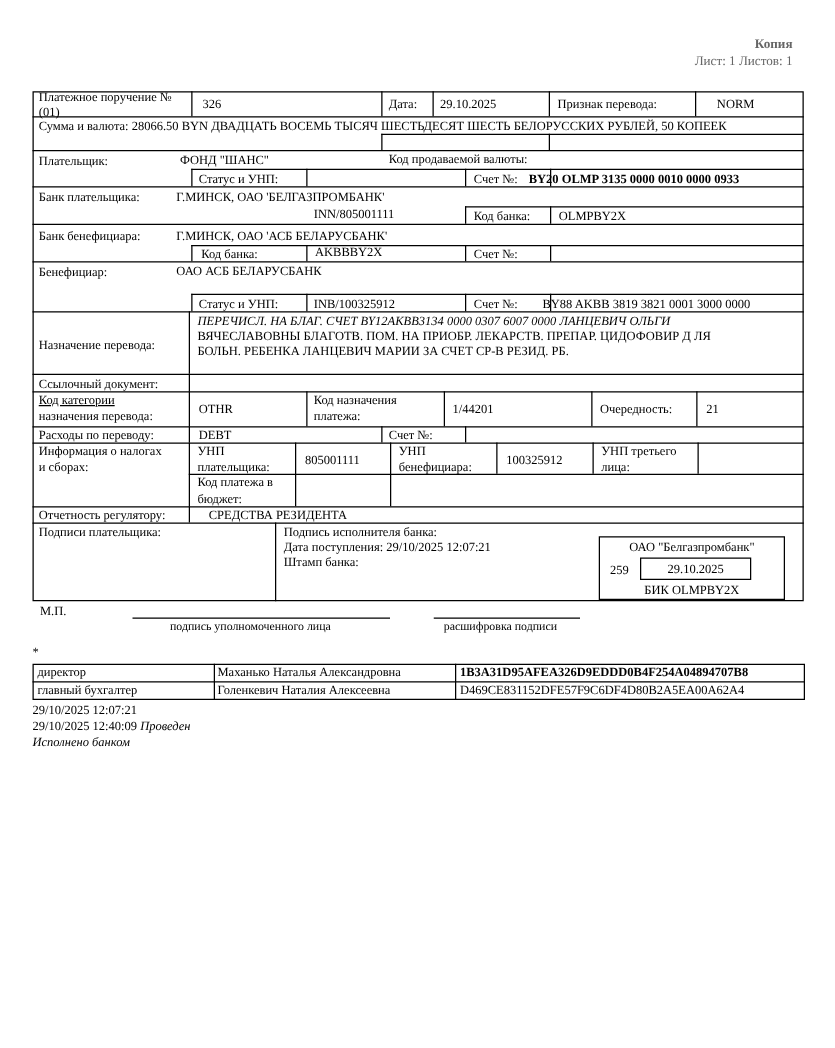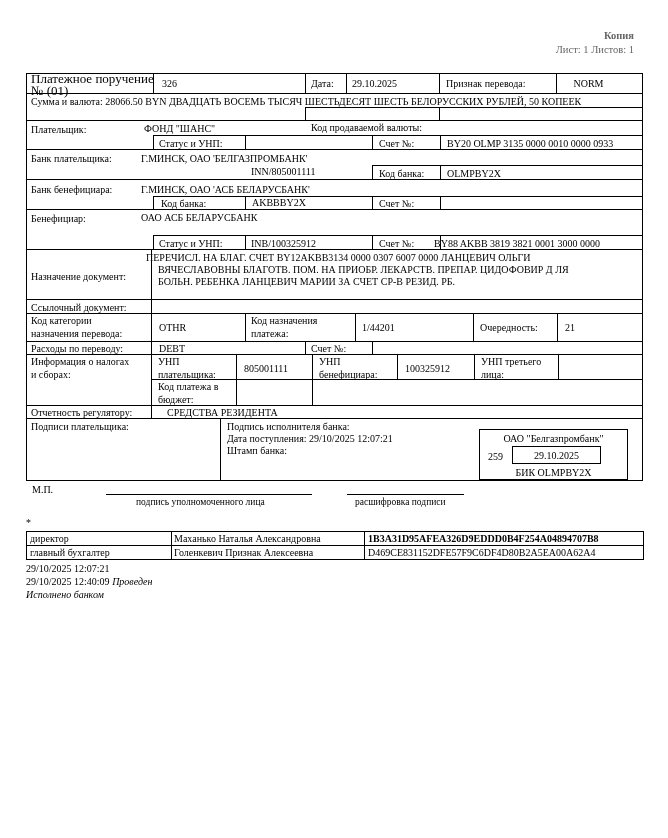--- a/index.html
+++ b/index.html
@@ -1,21 +1,21 @@
 <!DOCTYPE html>
 <html><head>
 <meta charset="utf-8">
 <style>
   html, body { margin:0; padding:0; background:#ffffff; }
   body { width:668px; height:838px; position:relative; font-family:"Liberation Serif", "DejaVu Serif", serif; color:#000; font-size:10px; overflow:hidden; }
   .box { position:absolute; border:1px solid #000; box-sizing:border-box; }
   .hl { position:absolute; height:0; border-top:1px solid #000; }
   .vl { position:absolute; width:0; border-left:1px solid #000; }
   .t { position:absolute; white-space:nowrap; font-size:10px; line-height:11px; }
-  .t2 { position:absolute; font-size:13px; line-height:11.5px; }
+  .t2 { position:absolute; font-size:10px; line-height:11.5px; }
   .hdr { position:absolute; right:34px; text-align:right; color:#666; font-size:10.5px; }
   .it { font-style:italic; }
 </style>
 </head>
 <body>
 
 <div class="hdr" style="top:30px;font-weight:bold;">Копия</div>
 <div class="hdr" style="top:44px;">Лист: 1 Листов: 1</div>
 
 <div>
@@ -46,21 +46,21 @@
   <div class="t" style="left:31px;top:124px;">Плательщик:</div>
   <div class="t" style="left:144px;top:123px;">ФОНД "ШАНС"</div>
   <div class="hl" style="left:153px;top:135px;width:490px;"></div>
   <div class="vl" style="left:153px;top:135px;height:14px;"></div>
   <div class="t" style="left:159px;top:138px;">Статус и УНП:</div>
   <div class="vl" style="left:245px;top:135px;height:14px;"></div>
   <div class="t" style="left:251px;top:138px;margin-top:28px;">INN/805001111</div>
   <div class="vl" style="left:372px;top:135px;height:14px;"></div>
   <div class="t" style="left:379px;top:138px;">Счет №:</div>
   <div class="vl" style="left:440px;top:135px;height:14px;"></div>
-  <div class="t" style="left:447px;top:138px;">BY20 OLMP 3135 0000 0010 0000 0933</div>
+  <div class="t" style="left:423px;top:138px;font-weight:bold;">BY20 OLMP 3135 0000 0010 0000 0933</div>
   <div class="hl" style="left:26px;top:149px;width:617px;"></div>
 
   <div class="t" style="left:31px;top:153px;">Банк плательщика:</div>
   <div class="t" style="left:141px;top:153px;">Г.МИНСК, ОАО 'БЕЛГАЗПРОМБАНК'</div>
   <div class="hl" style="left:372px;top:165px;width:271px;"></div>
   <div class="vl" style="left:372px;top:165px;height:14px;"></div>
   <div class="t" style="left:379px;top:168px;">Код банка:</div>
   <div class="vl" style="left:440px;top:165px;height:14px;"></div>
   <div class="t" style="left:447px;top:168px;">OLMPBY2X</div>
   <div class="hl" style="left:26px;top:179px;width:617px;"></div>
@@ -84,33 +84,33 @@
   <div class="vl" style="left:153px;top:235px;height:14px;"></div>
   <div class="t" style="left:159px;top:238px;">Статус и УНП:</div>
   <div class="vl" style="left:245px;top:235px;height:14px;"></div>
   <div class="t" style="left:251px;top:238px;">INB/100325912</div>
   <div class="vl" style="left:372px;top:235px;height:14px;"></div>
   <div class="t" style="left:379px;top:238px;">Счет №:</div>
   <div class="vl" style="left:440px;top:235px;height:14px;"></div>
   <div class="t" style="left:434px;top:238px;">BY88 AKBB 3819 3821 0001 3000 0000</div>
   <div class="hl" style="left:26px;top:249px;width:617px;"></div>
 
-  <div class="t" style="left:31px;top:271px;">Назначение документ:</div>
+  <div class="t" style="left:31px;top:271px;">Назначение перевода:</div>
   <div class="vl" style="left:151px;top:249px;height:50px;"></div>
-  <div class="t" style="left:146px;top:252px;">ПЕРЕЧИСЛ. НА БЛАГ. СЧЕТ BY12AKBB3134 0000 0307 6007 0000 ЛАНЦЕВИЧ ОЛЬГИ</div>
+  <div class="t" style="left:158px;top:252px;font-style:italic;">ПЕРЕЧИСЛ. НА БЛАГ. СЧЕТ BY12AKBB3134 0000 0307 6007 0000 ЛАНЦЕВИЧ ОЛЬГИ</div>
   <div class="t" style="left:158px;top:264px;">ВЯЧЕСЛАВОВНЫ  БЛАГОТВ. ПОМ. НА ПРИОБР. ЛЕКАРСТВ. ПРЕПАР. ЦИДОФОВИР Д ЛЯ</div>
   <div class="t" style="left:158px;top:276px;">БОЛЬН.  РЕБЕНКА ЛАНЦЕВИЧ МАРИИ ЗА СЧЕТ СР-В РЕЗИД. РБ.</div>
   <div class="hl" style="left:26px;top:299px;width:617px;"></div>
 
   <div class="t" style="left:31px;top:302px;">Ссылочный документ:</div>
   <div class="vl" style="left:151px;top:299px;height:14px;"></div>
   <div class="t" style="left:158px;top:302px;"></div>
   <div class="hl" style="left:26px;top:313px;width:617px;"></div>
 
-  <div class="t" style="left:31px;top:315px;">Код категории</div>
+  <div class="t" style="left:31px;top:315px;text-decoration:underline;">Код категории</div>
   <div class="t" style="left:31px;top:328px;">назначения перевода:</div>
   <div class="vl" style="left:151px;top:313px;height:28px;"></div>
   <div class="t" style="left:159px;top:322px;">OTHR</div>
   <div class="vl" style="left:245px;top:313px;height:28px;"></div>
   <div class="t" style="left:251px;top:315px;">Код назначения</div>
   <div class="t" style="left:251px;top:328px;">платежа:</div>
   <div class="vl" style="left:355px;top:313px;height:28px;"></div>
   <div class="t" style="left:362px;top:322px;">1/44201</div>
   <div class="vl" style="left:473px;top:313px;height:28px;"></div>
   <div class="t" style="left:480px;top:322px;">Очередность:</div>
@@ -181,21 +181,21 @@
   <div class="box" style="left:26px;top:531px;width:618px;height:29px;"></div>
   <div class="hl" style="left:26px;top:545px;width:618px;"></div>
   <div class="vl" style="left:171px;top:531px;height:29px;"></div>
   <div class="vl" style="left:364px;top:531px;height:29px;"></div>
 
   <div class="t" style="left:30px;top:533px;">директор</div>
   <div class="t" style="left:174px;top:533px;">Маханько Наталья Александровна</div>
   <div class="t" style="left:368px;top:533px;font-weight:bold;">1B3A31D95AFEA326D9EDDD0B4F254A04894707B8</div>
 
   <div class="t" style="left:30px;top:547px;">главный бухгалтер</div>
-  <div class="t" style="left:174px;top:547px;">Голенкевич Признак Алексеевна</div>
+  <div class="t" style="left:174px;top:547px;">Голенкевич Наталия Алексеевна</div>
   <div class="t" style="left:368px;top:547px;">D469CE831152DFE57F9C6DF4D80B2A5EA00A62A4</div>
 </div>
 
 <div class="t" style="left:26px;top:563px;">29/10/2025 12:07:21</div>
 <div class="t" style="left:26px;top:576px;">
   <span>29/10/2025 12:40:09</span>
   <span class="it">Проведен</span>
 </div>
 <div class="t it" style="left:26px;top:589px;">Исполнено банком</div>
 

